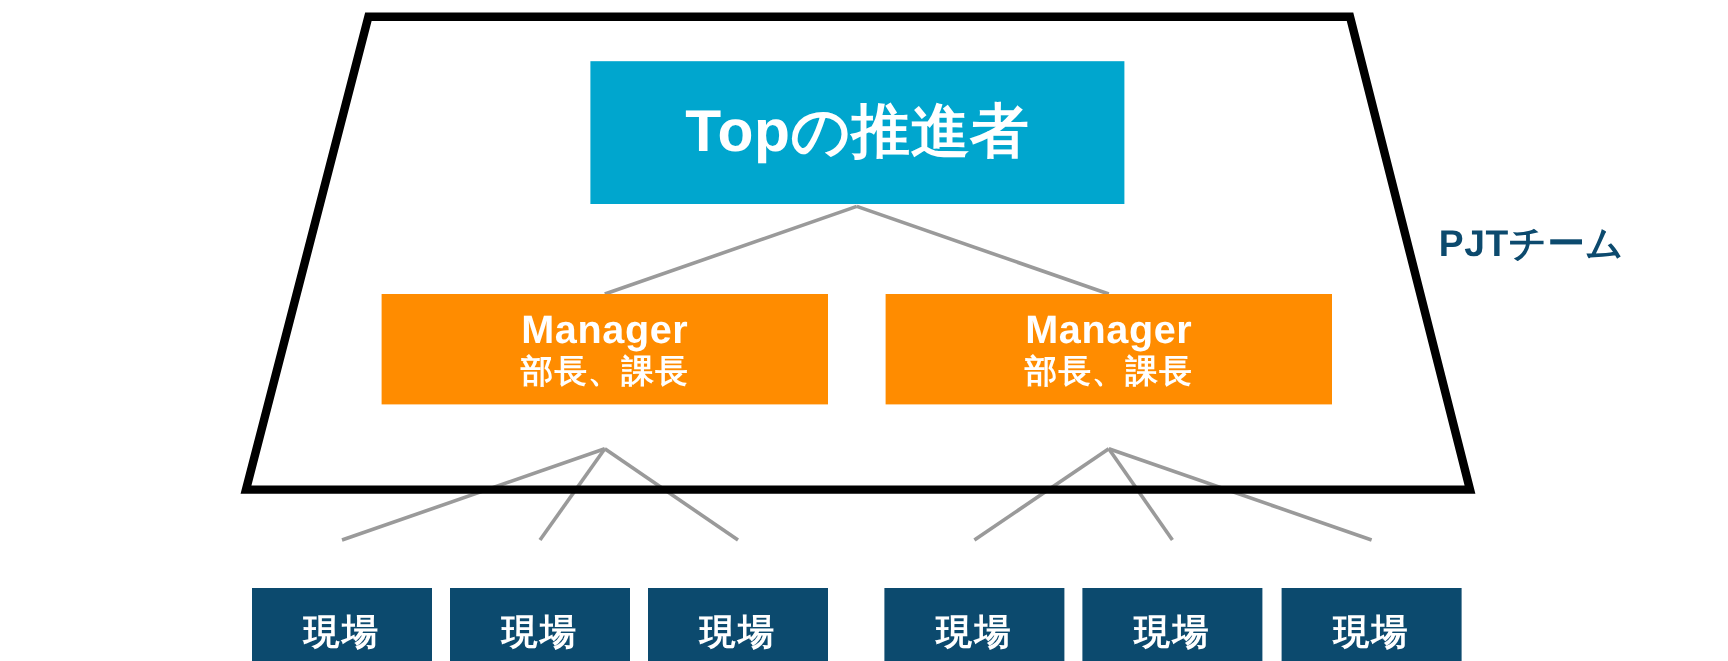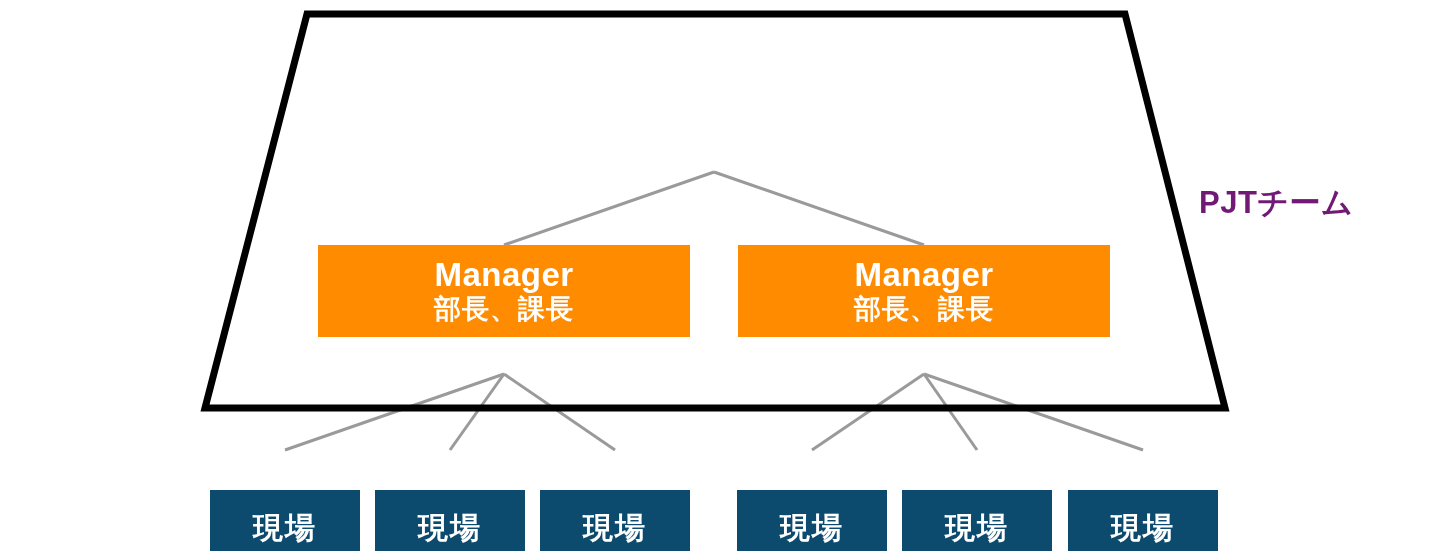--- a/index.html
+++ b/index.html
@@ -63,21 +63,21 @@
     height: 75px;
     background: #0c4a6e;
     font-size: 30px;
     letter-spacing: 2px;
     margin-top: 40px;
   }
   .pjt-label {
     position: absolute;
     left: 1199px;
     top: 182px;
-    color: #701a75;
+    color: #0c4a6e;
     font-size: 31px;
     font-weight: bold;
     letter-spacing: 0.5px;
     white-space: nowrap;
     z-index: 3;
   }
 </style>
 </head>
 <body>
 
@@ -98,20 +98,23 @@
 
     <g stroke="#9A9A9A" stroke-width="3" fill="none">
       <line x1="924" y1="374" x2="812" y2="450"></line>
       <line x1="924" y1="374" x2="977" y2="450"></line>
       <line x1="924" y1="374" x2="1143" y2="450"></line>
     </g>
 
     <polygon points="307,14 1125,14 1225,408 205,408" fill="none" stroke="#000000" stroke-width="7" stroke-linejoin="miter"></polygon>
   </svg>
 
+  <div class="node node-top">
+    <span>Topの推進者</span>
+  </div>
 
   <div class="node node-mgr node-mgr-left">
     <span class="l1">Manager</span>
     <span class="l2">部長、課長</span>
   </div>
 
   <div class="node node-mgr node-mgr-right">
     <span class="l1">Manager</span>
     <span class="l2">部長、課長</span>
   </div>

